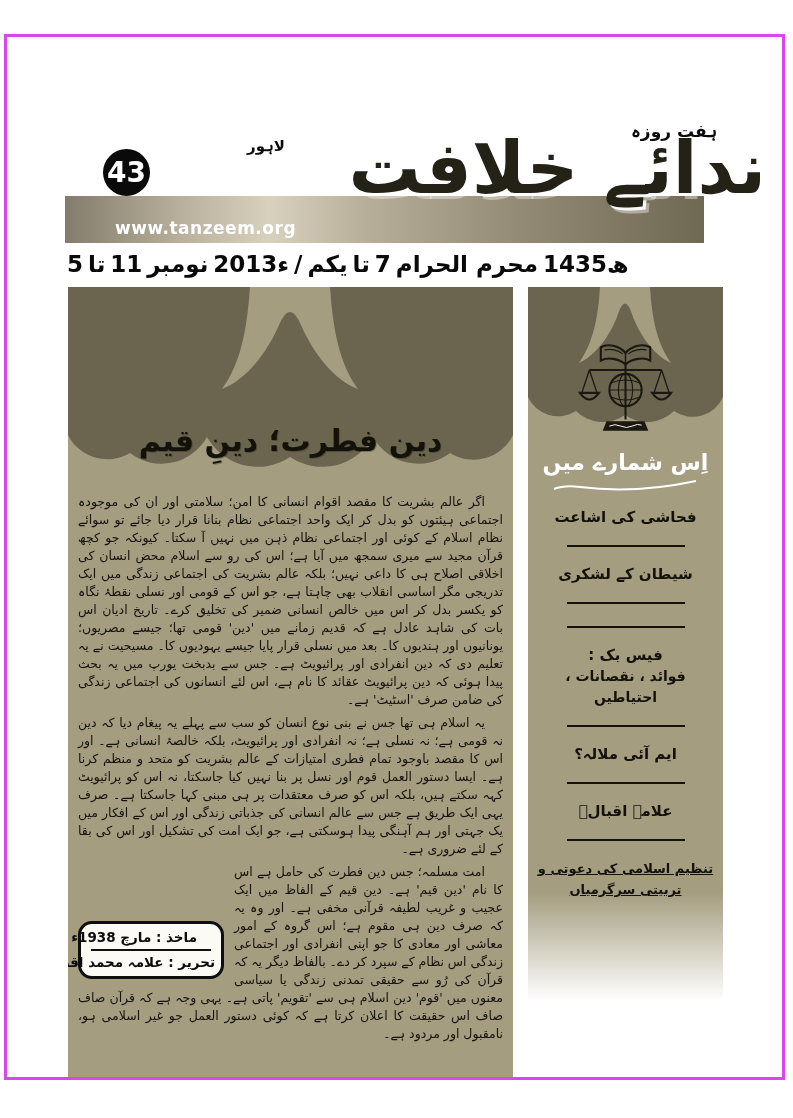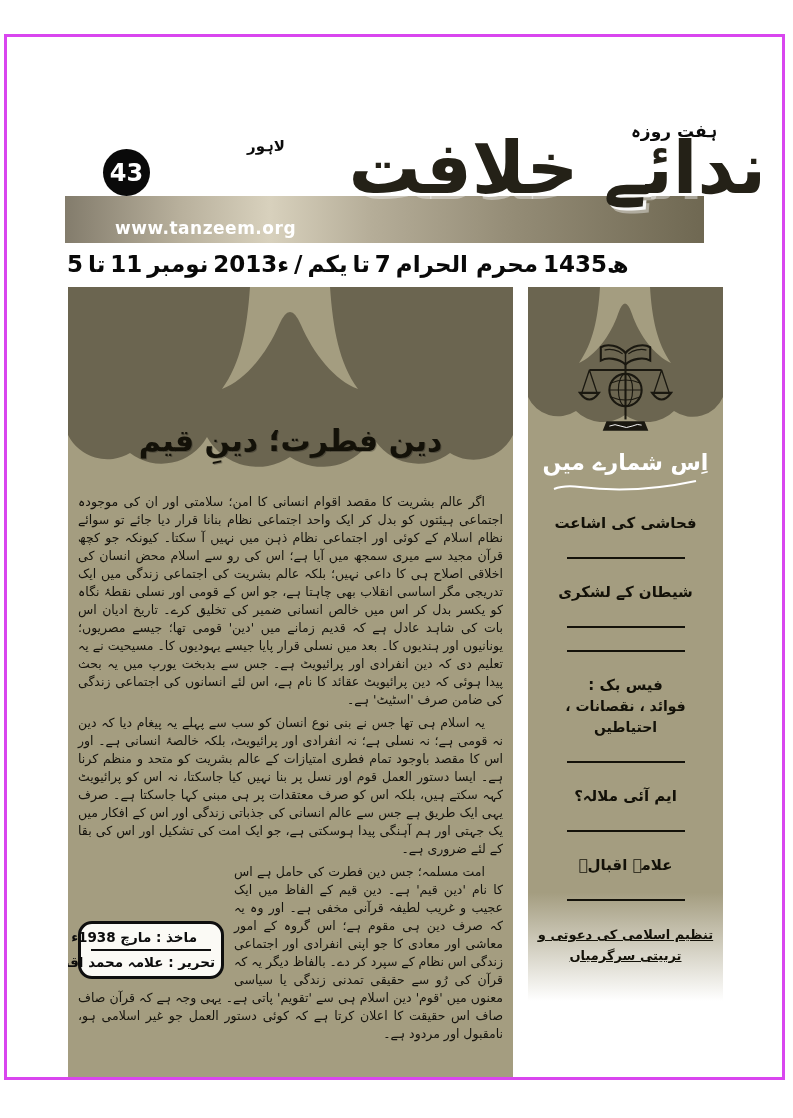--- a/index.html
+++ b/index.html
@@ -8,21 +8,21 @@
          box-sizing:border-box;background:#fff;overflow:hidden;}
   
   .weekly{position:absolute;left:612px;top:84px;width:110px;text-align:center;
           font-weight:bold;font-size:17px;color:#0b0b0b;direction:rtl;}
   .mag-title{position:absolute;right:16px;top:94px;direction:rtl;font-weight:bold;
              font-size:72px;line-height:1.05;color:#24211733;color:#242117;white-space:nowrap;
              text-shadow:3px 3px 0 rgba(255,255,255,.9),6px 6px 0 rgba(255,255,255,.4);}
   .city{position:absolute;left:240px;top:100px;font-weight:bold;font-size:15px;color:#0b0b0b;direction:rtl;}
   .issue-circle{position:absolute;left:96px;top:112px;width:47px;height:47px;border-radius:50%;
                 background:#0a0a0a;color:#fff;display:flex;align-items:center;justify-content:center;
-                font-weight:bold;font-size:24px;}
+                font-weight:bold;font-size:28px;}
   .grad-bar{position:absolute;left:58px;top:159px;width:639px;height:47px;
             background:linear-gradient(90deg,#837c6c 0%,#b8b09c 18%,#d8d1bd 32%,#b5ad98 48%,#948c76 70%,#6f6852 100%);}
   .site-url{position:absolute;left:50px;top:22px;color:#ffffff;font-weight:bold;font-size:17px;letter-spacing:.5px;}
   .date-row{position:absolute;left:60px;top:209px;height:36px;display:flex;align-items:center;gap:5px;
             font-weight:bold;font-size:23px;color:#090909;white-space:nowrap;}
   .date-row span{direction:ltr;unicode-bidi:isolate;}
   
   .main-block{position:absolute;left:61px;top:250px;width:445px;height:802px;background:#a49d80;overflow:hidden;}
   .side-block{position:absolute;left:521px;top:250px;width:195px;height:721px;
               background:linear-gradient(180deg,#a49d80 0%,#a49d80 84%,rgba(164,157,128,0) 99%);overflow:hidden;}
@@ -38,21 +38,21 @@
               background:#fbfaf5;margin:58px 10px 2px 0;padding:3px 6px;direction:rtl;}
   .source-box .row{text-align:center;font-weight:bold;font-size:13.5px;line-height:21px;color:#0c0c0c;white-space:nowrap;}
   .source-box .mid-rule{height:2px;background:#101010;margin:1px 4px;}
   
   .logo-wrap{position:absolute;left:50px;top:50px;width:95px;height:106px;}
   .toc-heading{position:absolute;left:0;top:163px;width:100%;text-align:center;direction:rtl;
                color:#ffffff;font-weight:bold;font-size:22px;}
   .toc-swoosh{position:absolute;left:22px;top:190px;}
   .toc-list{position:absolute;left:0;top:214px;width:100%;display:flex;flex-direction:column;align-items:center;}
   .toc-item{direction:rtl;text-align:center;font-weight:bold;font-size:15px;line-height:21px;
-            color:#131108;margin:12px 4px;}
+            color:#131108;margin:6px 4px;}
   .toc-item .sub{display:block;font-size:14px;}
   .toc-rule{width:118px;height:2px;background:#14120a;margin:11px auto;}
   .toc-item.small{font-size:13px;text-decoration:underline;}
 </style>
 </head>
 <body>
 
 <div class="frame">
 
   <div class="weekly">ہفت روزہ</div>

